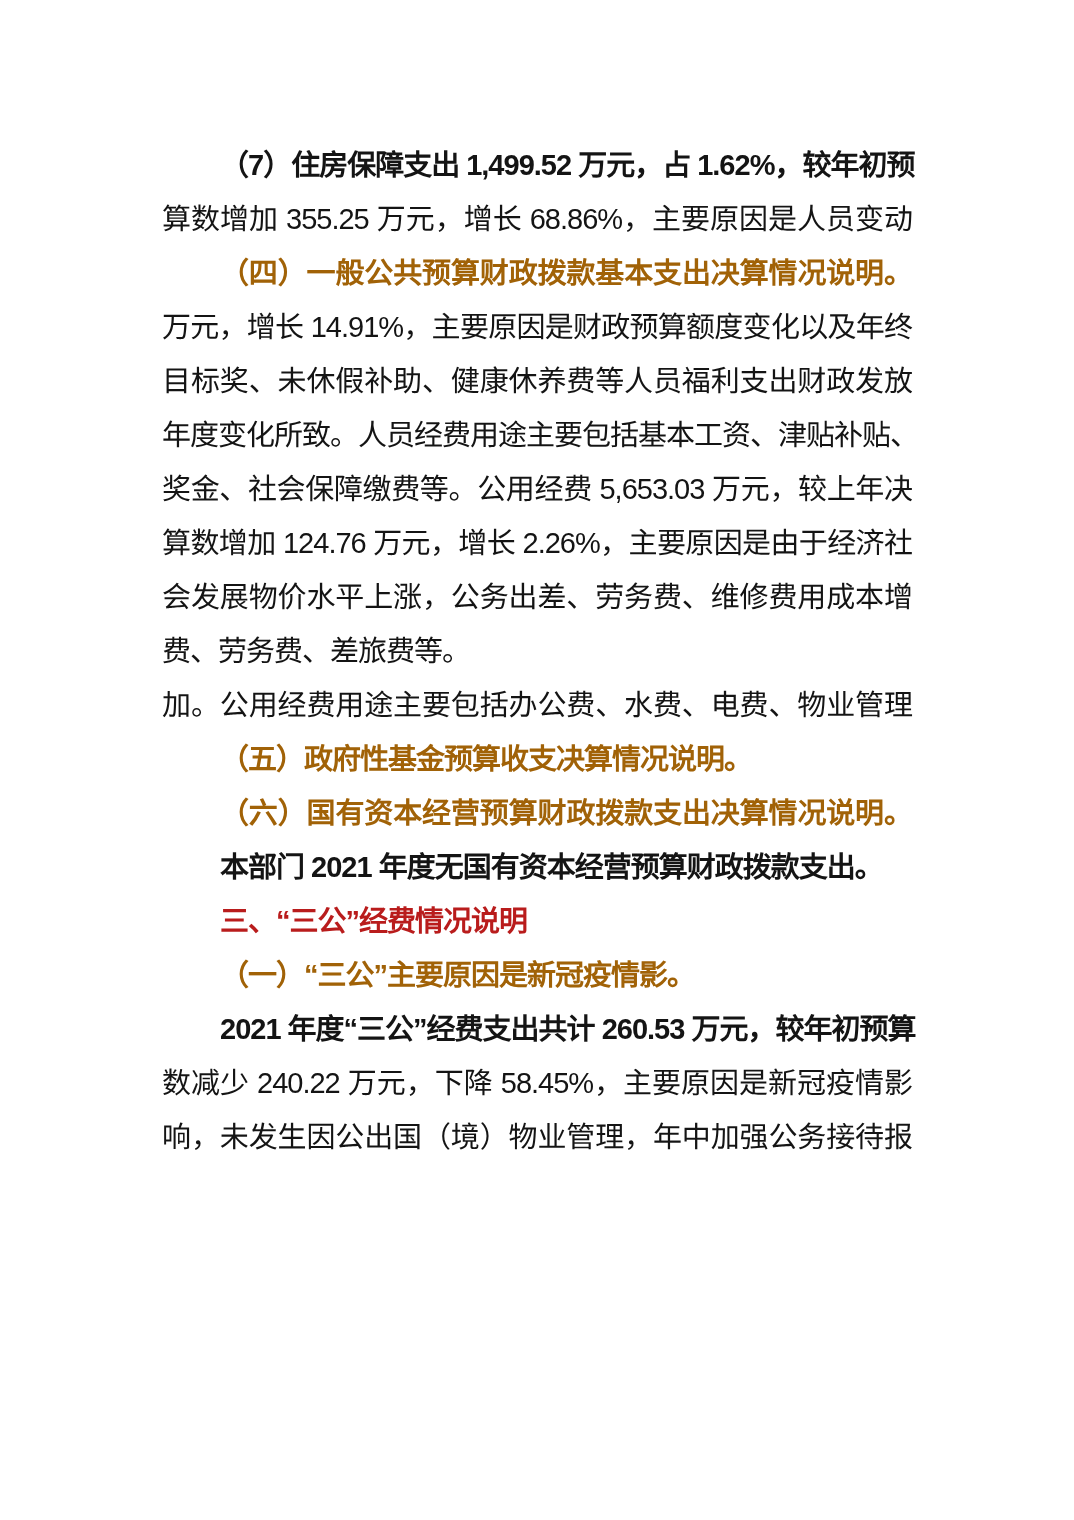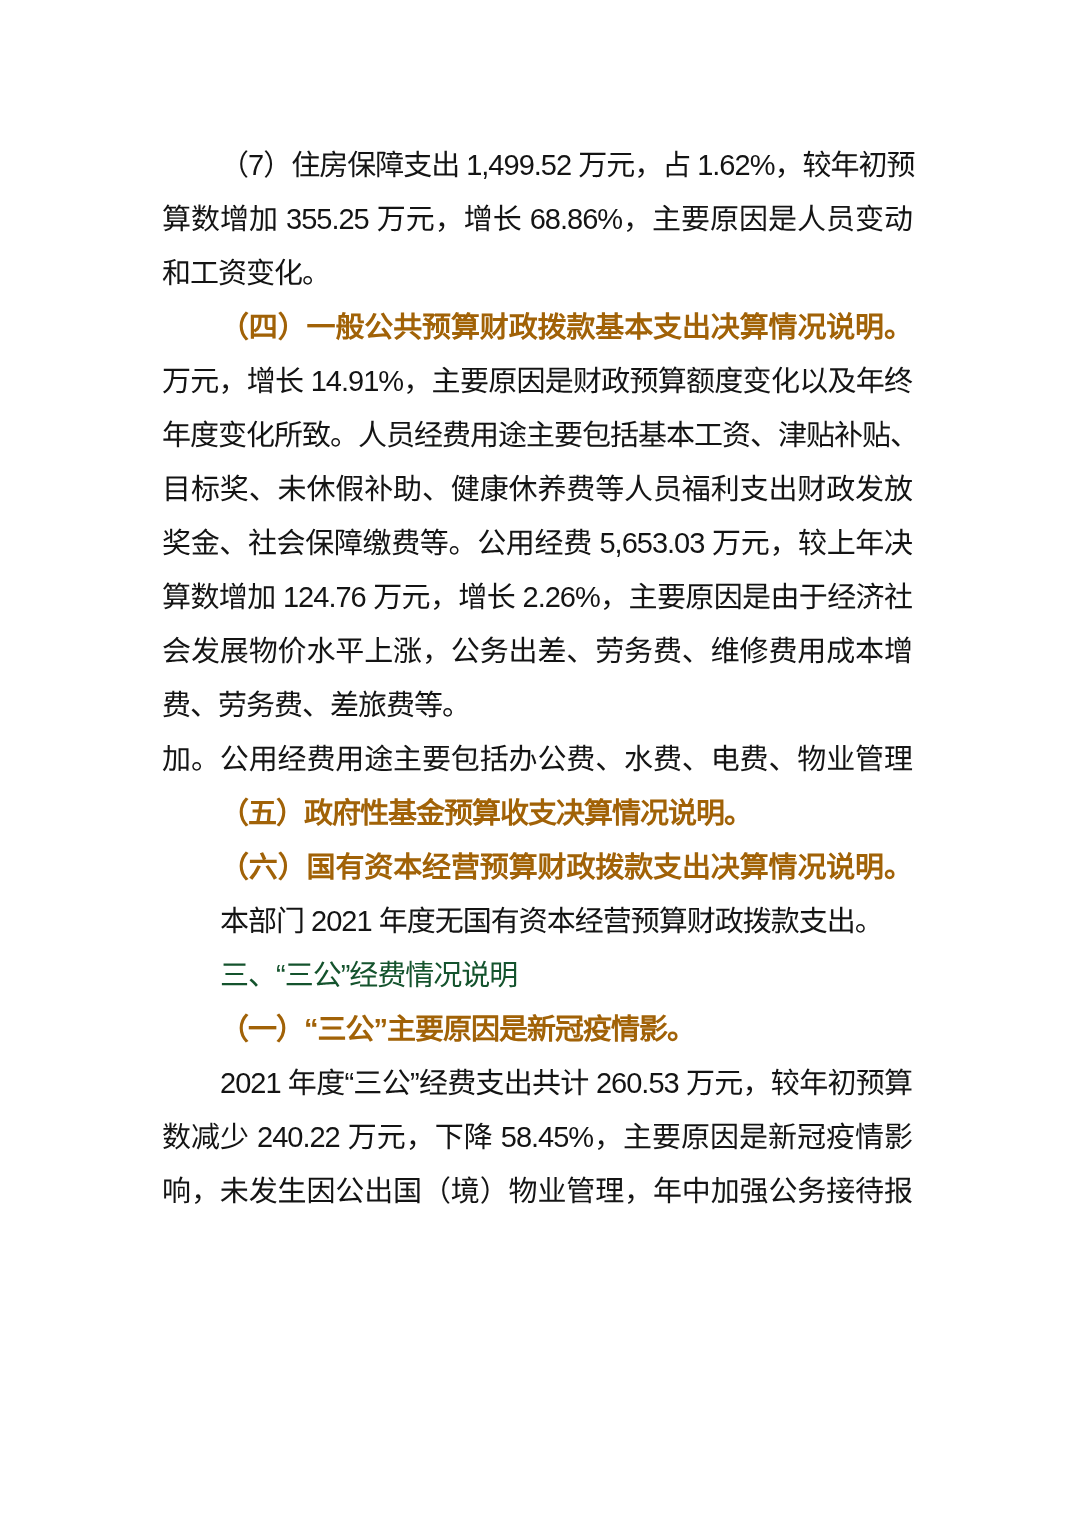--- a/index.html
+++ b/index.html
@@ -29,52 +29,52 @@
     font-family: "Liberation Sans", serif; 
     font-size: 29px;
     line-height: 54px;
     height: 54px;
     letter-spacing: -1px;
     white-space: nowrap;
     color: #141414;
   }
   .line.indent {
     text-indent: 58px;
+    font-weight: bold;
   }
   .line.just {
     text-align: justify;
     text-align-last: justify;
   }
   .para.heading-bold .line {
     font-weight: 700;
     color: #a16207;
   }
   .para.heading-sans .line {
     font-family: "Liberation Sans", sans-serif;
-    font-weight: 400;
-    color: #14532d;
+    font-weight: 700;
+    color: #b91c1c;
   }
 </style>
 </head>
 <body>
 
 <div class="page">
   <div class="doc">
       <div class="para body">
         <div class="line indent just">（7）住房保障支出 1,499.52 万元，占 1.62%，较年初预</div>
         <div class="line just">算数增加 355.25 万元，增长 68.86%，主要原因是人员变动</div>
-        <div class="line">和工资变化。</div>
       </div>
       <div class="para heading-bold">
         <div class="line indent just">（四）一般公共预算财政拨款基本支出决算情况说明。</div>
       </div>
       <div class="para body">
         <div class="line just">万元，增长 14.91%，主要原因是财政预算额度变化以及年终</div>
+        <div class="line just">目标奖、未休假补助、健康休养费等人员福利支出财政发放</div>
         <div class="line just">年度变化所致。人员经费用途主要包括基本工资、津贴补贴、</div>
-        <div class="line just">目标奖、未休假补助、健康休养费等人员福利支出财政发放</div>
         <div class="line just">奖金、社会保障缴费等。公用经费 5,653.03 万元，较上年决</div>
         <div class="line just">算数增加 124.76 万元，增长 2.26%，主要原因是由于经济社</div>
         <div class="line just">会发展物价水平上涨，公务出差、劳务费、维修费用成本增</div>
         <div class="line">费、劳务费、差旅费等。</div>
         <div class="line just">加。公用经费用途主要包括办公费、水费、电费、物业管理</div>
       </div>
       <div class="para heading-bold">
         <div class="line indent">（五）政府性基金预算收支决算情况说明。</div>
       </div>
       <div class="para heading-bold">

